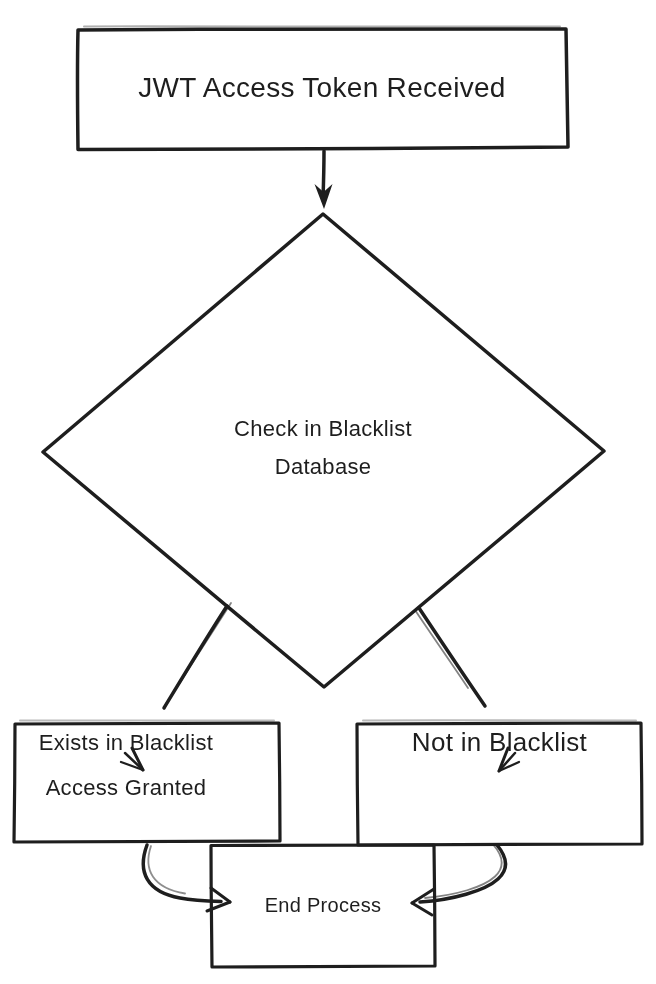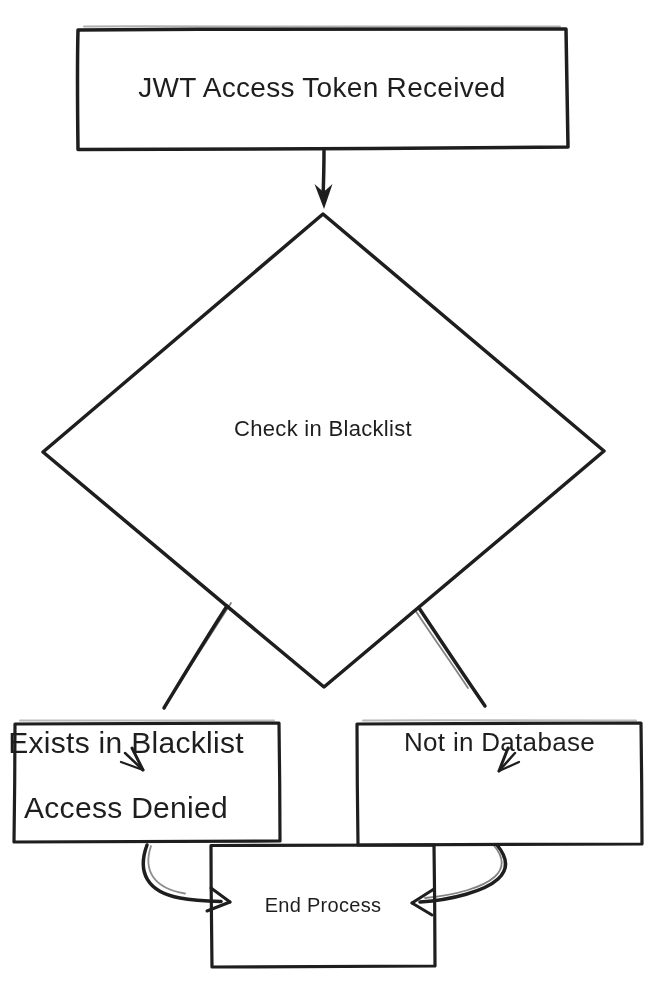--- a/index.html
+++ b/index.html
@@ -9,21 +9,21 @@
   }
   .canvas svg{position:absolute;left:0;top:0;}
   .label{
     position:absolute;display:flex;flex-direction:column;align-items:center;
     justify-content:center;text-align:center;color:#1e1e1e;
     font-family:"Liberation Sans",sans-serif;letter-spacing:.3px;white-space:nowrap;
   }
   .label span{display:block;}
   .lbl-start{left:76px;top:28px;width:492px;height:120px;font-size:28px;}
   .lbl-decision{left:63px;top:410px;width:520px;font-size:22px;line-height:38px;}
-  .lbl-denied{left:14px;top:720px;width:224px;font-size:30px;line-height:45px;gap:20px;}
+  .lbl-denied{left:14px;top:720px;width:224px;font-size:22px;line-height:45px;}
   .lbl-granted{left:357px;top:720px;width:285px;font-size:26px;line-height:45px;}
   .lbl-end{left:211px;top:845px;width:224px;height:120px;font-size:20px;}
 </style>
 </head>
 <body>
 
 <div class="canvas">
 
   <svg width="656" height="984" viewBox="0 0 656 984" fill="none" stroke="#1e1e1e" stroke-width="3.5" stroke-linecap="round" stroke-linejoin="round">
 
@@ -95,28 +95,29 @@
       </g>
     </g>
   </svg>
 
   <div class="label lbl-start">
     <span>JWT Access Token Received</span>
   </div>
 
   <div class="label lbl-decision">
     <span>Check in Blacklist</span>
+    <span>Database</span>
   </div>
 
   <div class="label lbl-denied">
     <span>Exists in Blacklist</span>
-    <span>Access Denied</span>
+    <span>Access Granted</span>
   </div>
 
   <div class="label lbl-granted">
-    <span>Not in Database</span>
+    <span>Not in Blacklist</span>
   </div>
 
   <div class="label lbl-end">
     <span>End Process</span>
   </div>
 
 </div>
 
 </body></html>

